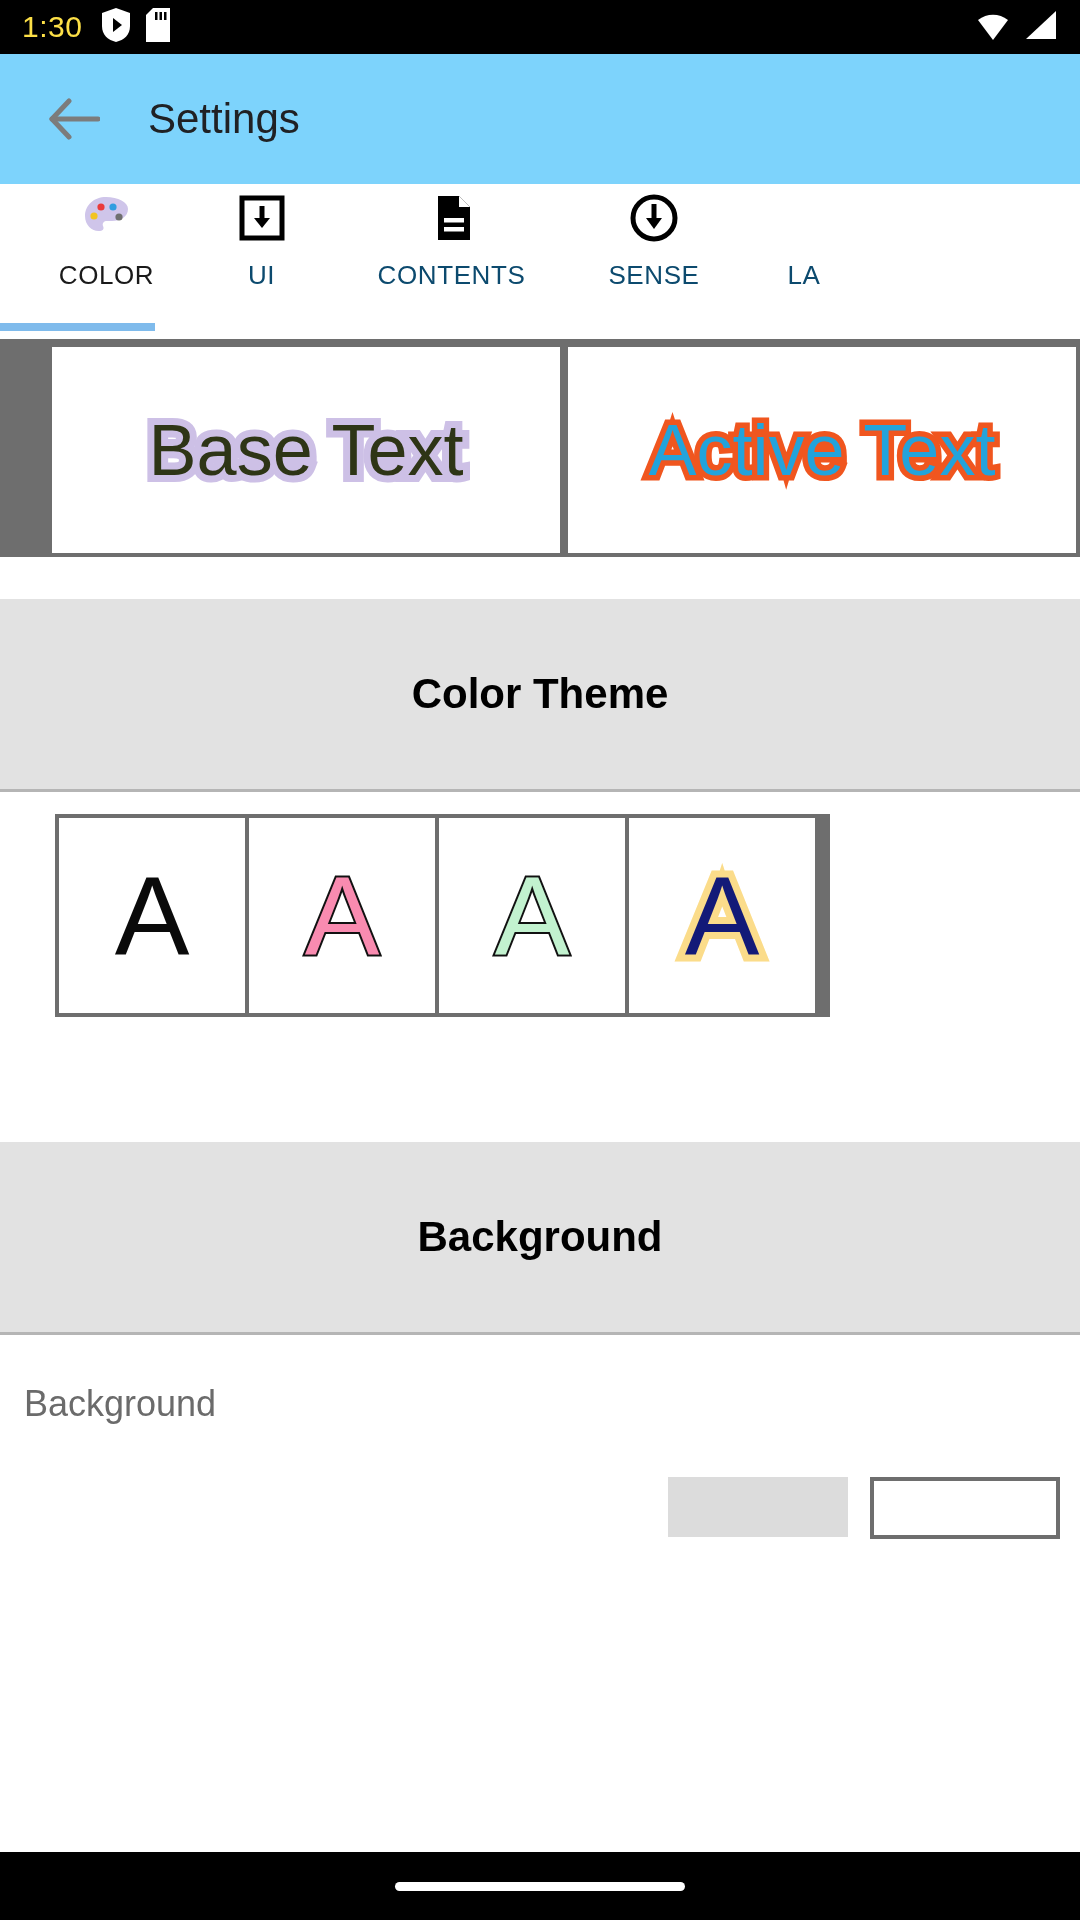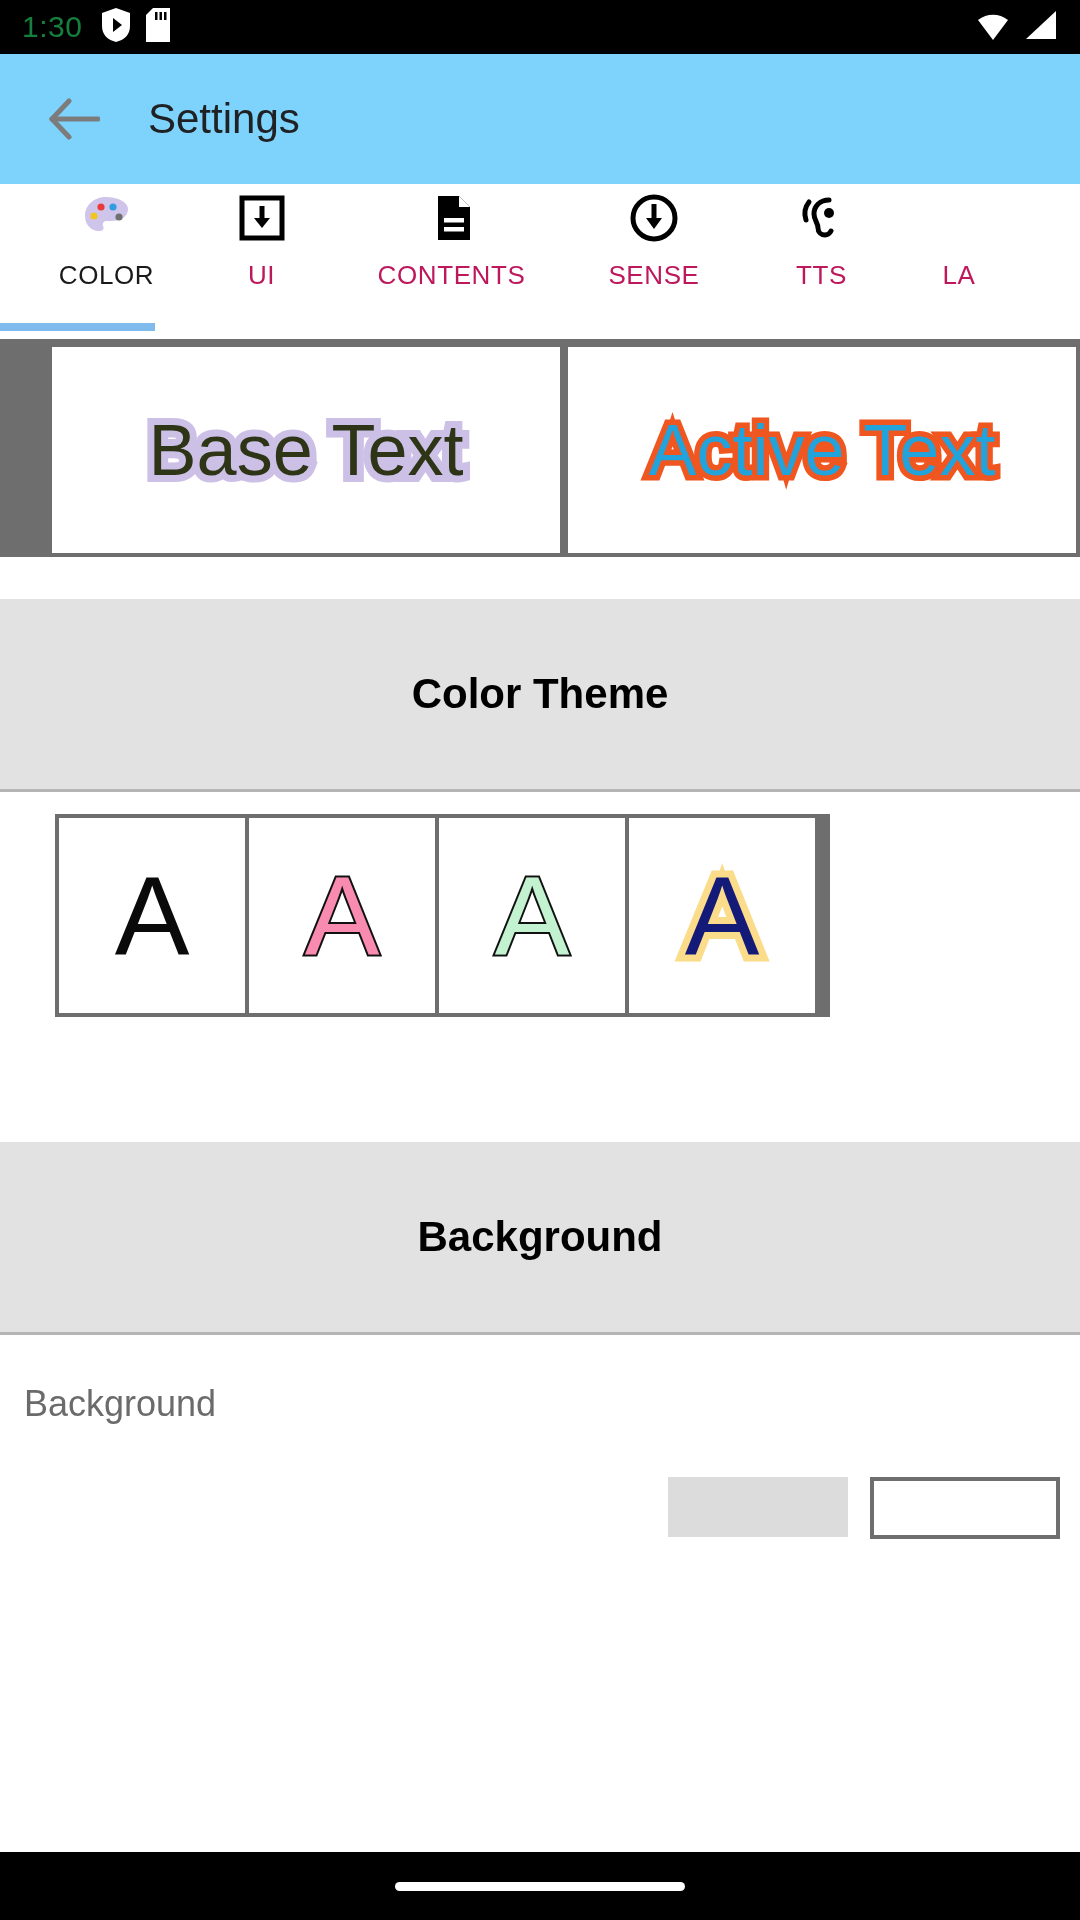--- a/index.html
+++ b/index.html
@@ -6,42 +6,42 @@
   html,body { width:1080px; height:1920px; }
   body {
     font-family:"Liberation Sans", sans-serif;
     background:#ffffff;
     overflow:hidden;
     position:relative;
   }
 
   
   .statusbar{
-    height:54px; background:#000; color:#15803d;
+    height:54px; background:#000; color:#fde047;
     display:flex; align-items:center; padding:0 22px;
   }
   .sb-time{ font-size:30px; letter-spacing:.5px; }
   .sb-left-icons{ display:flex; align-items:center; gap:16px; margin-left:20px; }
   .sb-spacer{ flex:1; }
   .sb-right-icons{ display:flex; align-items:center; gap:14px; }
 
   
   .appbar{ height:130px; display:flex; align-items:center; padding-left:38px; background:#7dd3fc; }
   .back-btn{ width:72px; height:72px; display:flex; align-items:center; justify-content:center; }
   .appbar-title{ font-size:42px; color:#202124; margin-left:38px; font-weight:400; }
 
   
   .tabbar{ position:relative; height:155px; background:#fff; overflow:hidden; }
   .tabs{ display:flex; align-items:flex-start; height:120px; padding-top:6px;margin-left:29px; }
   .tab{
     flex:0 0 auto; display:flex; flex-direction:column; align-items:center;
     justify-content:flex-start; padding:0 10px;
   }
   .tab-icon{ height:56px; display:flex; align-items:center; justify-content:center; margin-bottom:14px; }
-  .tab-label{ font-size:26px; letter-spacing:.6px; color:#be185d; white-space:nowrap; }
+  .tab-label{ font-size:26px; letter-spacing:.6px; color:#0c4a6e; white-space:nowrap; }
   .tab.active .tab-label{ color:#1a1a1a; }
   .tab-indicator{
     position:absolute; left:0; bottom:8px; height:8px; width:155px; background:#7fbbec;
   }
 
   
   .preview-row{
     display:flex; background:#6e6e6e; border-top:4px solid #6e6e6e;
     height:218px; align-items:stretch;padding-left:48px;
   }
@@ -188,30 +188,20 @@
       <span class="tab-icon">
         <svg width="52" height="52" viewBox="0 0 52 52">
           <circle cx="26" cy="26" r="21" fill="none" stroke="#000" stroke-width="5"></circle>
           <path d="M26 12v20" stroke="#000" stroke-width="5"></path>
           <path d="M18 26l8 11 8-11z" fill="#000"></path>
         </svg>
       </span>
       <span class="tab-label">SENSE</span>
     </div>
 
-    <div class="tab" style="width:155px">
-      <span class="tab-icon">
-        <svg width="52" height="52" viewBox="0 0 52 52">
-          <path d="M33 8c-9 0-15 6-15 14 0 6 4 9 4 14 0 4 3 7 7 7 3 0 5-2 6-4" fill="none" stroke="#000" stroke-width="5" stroke-linecap="round"></path>
-          <path d="M13 10c-4 5-5 12-3 18" fill="none" stroke="#000" stroke-width="5" stroke-linecap="round"></path>
-          <circle cx="33" cy="21" r="5" fill="#000"></circle>
-        </svg>
-      </span>
-      <span class="tab-label">TTS</span>
-    </div>
 
     <div class="tab" style="width:120px">
       <span class="tab-icon">
         <svg width="52" height="52" viewBox="0 0 52 52"></svg>
       </span>
       <span class="tab-label">LA</span>
     </div>
 
   </div>
   <div class="tab-indicator"></div>

